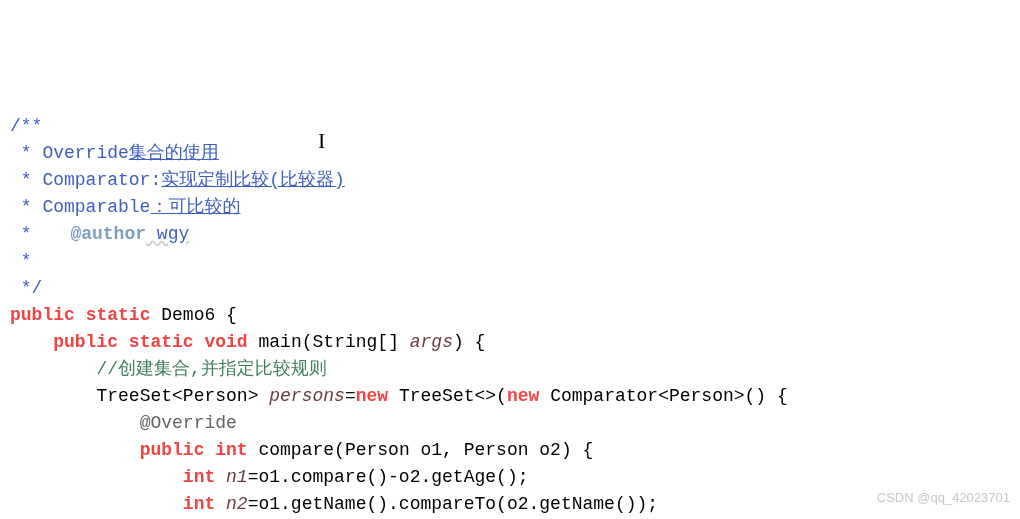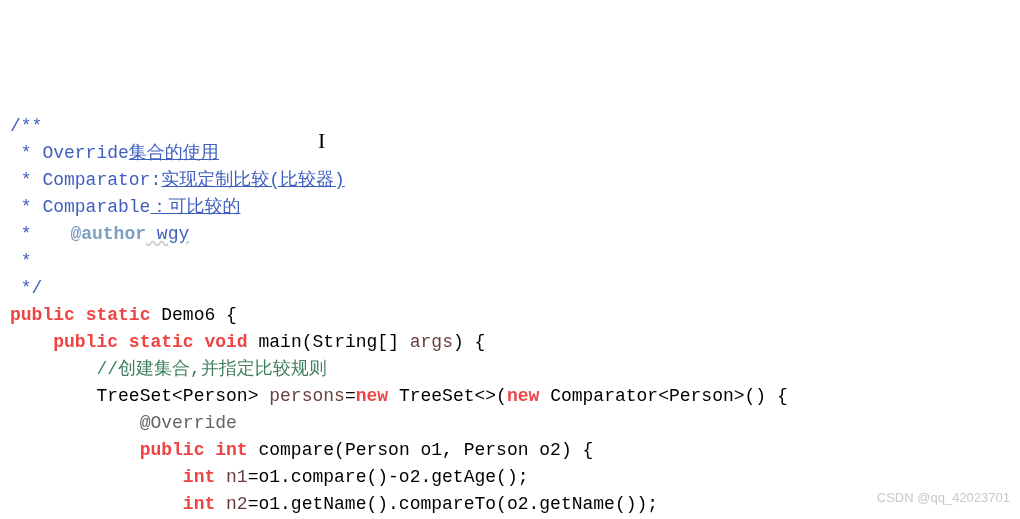--- a/index.html
+++ b/index.html
@@ -20,21 +20,21 @@
       height: 519px;
       overflow: hidden;
     }
     .comment-block { color: #3f5fbf; }
     .comment-cn { color: #3f5fbf; text-decoration: underline; }
     .comment-tag { color: #7f9fbf; font-weight: bold; margin-left: 28px; }
     .comment-line { color: #3f7f5f; }
     .keyword { color: #ef4444; font-weight: bold; }
     .type { color: #000000; }
     .annotation { color: #646464; }
-    .param { color: #6a3e3e; }
+    .param { color: #6a3e3e; font-style: italic; }
     .underline { text-decoration: underline; text-decoration-color: #cccccc; text-decoration-style: wavy; margin-top: 6px; }
     .watermark {
       position: absolute;
       bottom: 8px;
       right: 10px;
       color: #c8c8c8;
       font-size: 13px;
       font-family: Arial, sans-serif;
     }
     .cursor {

